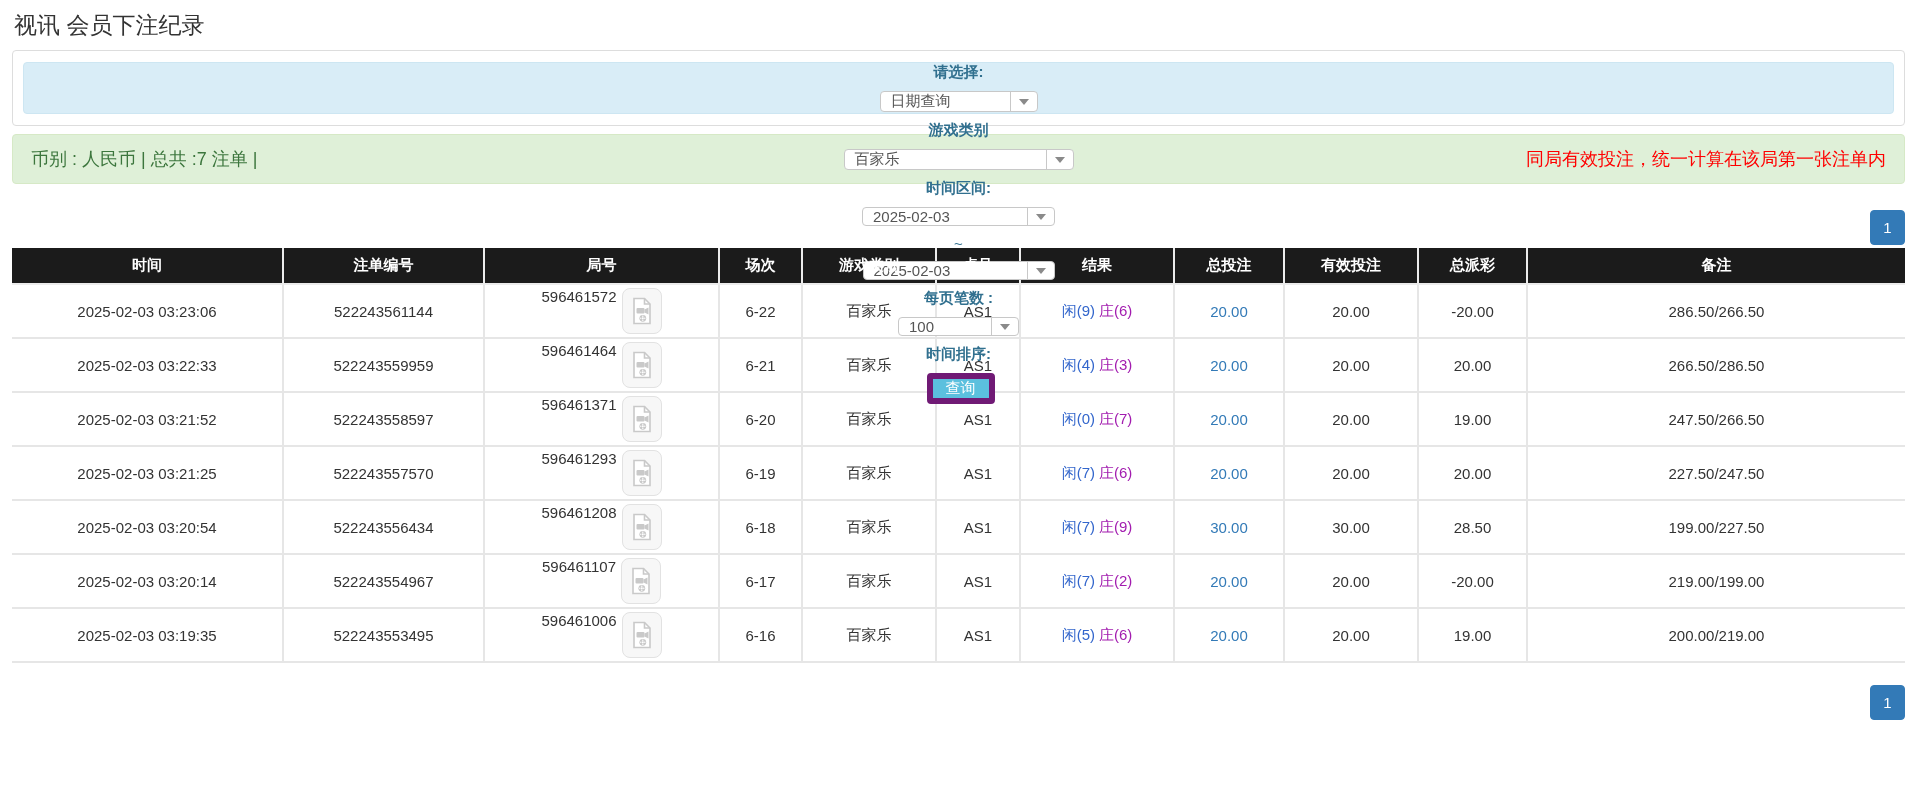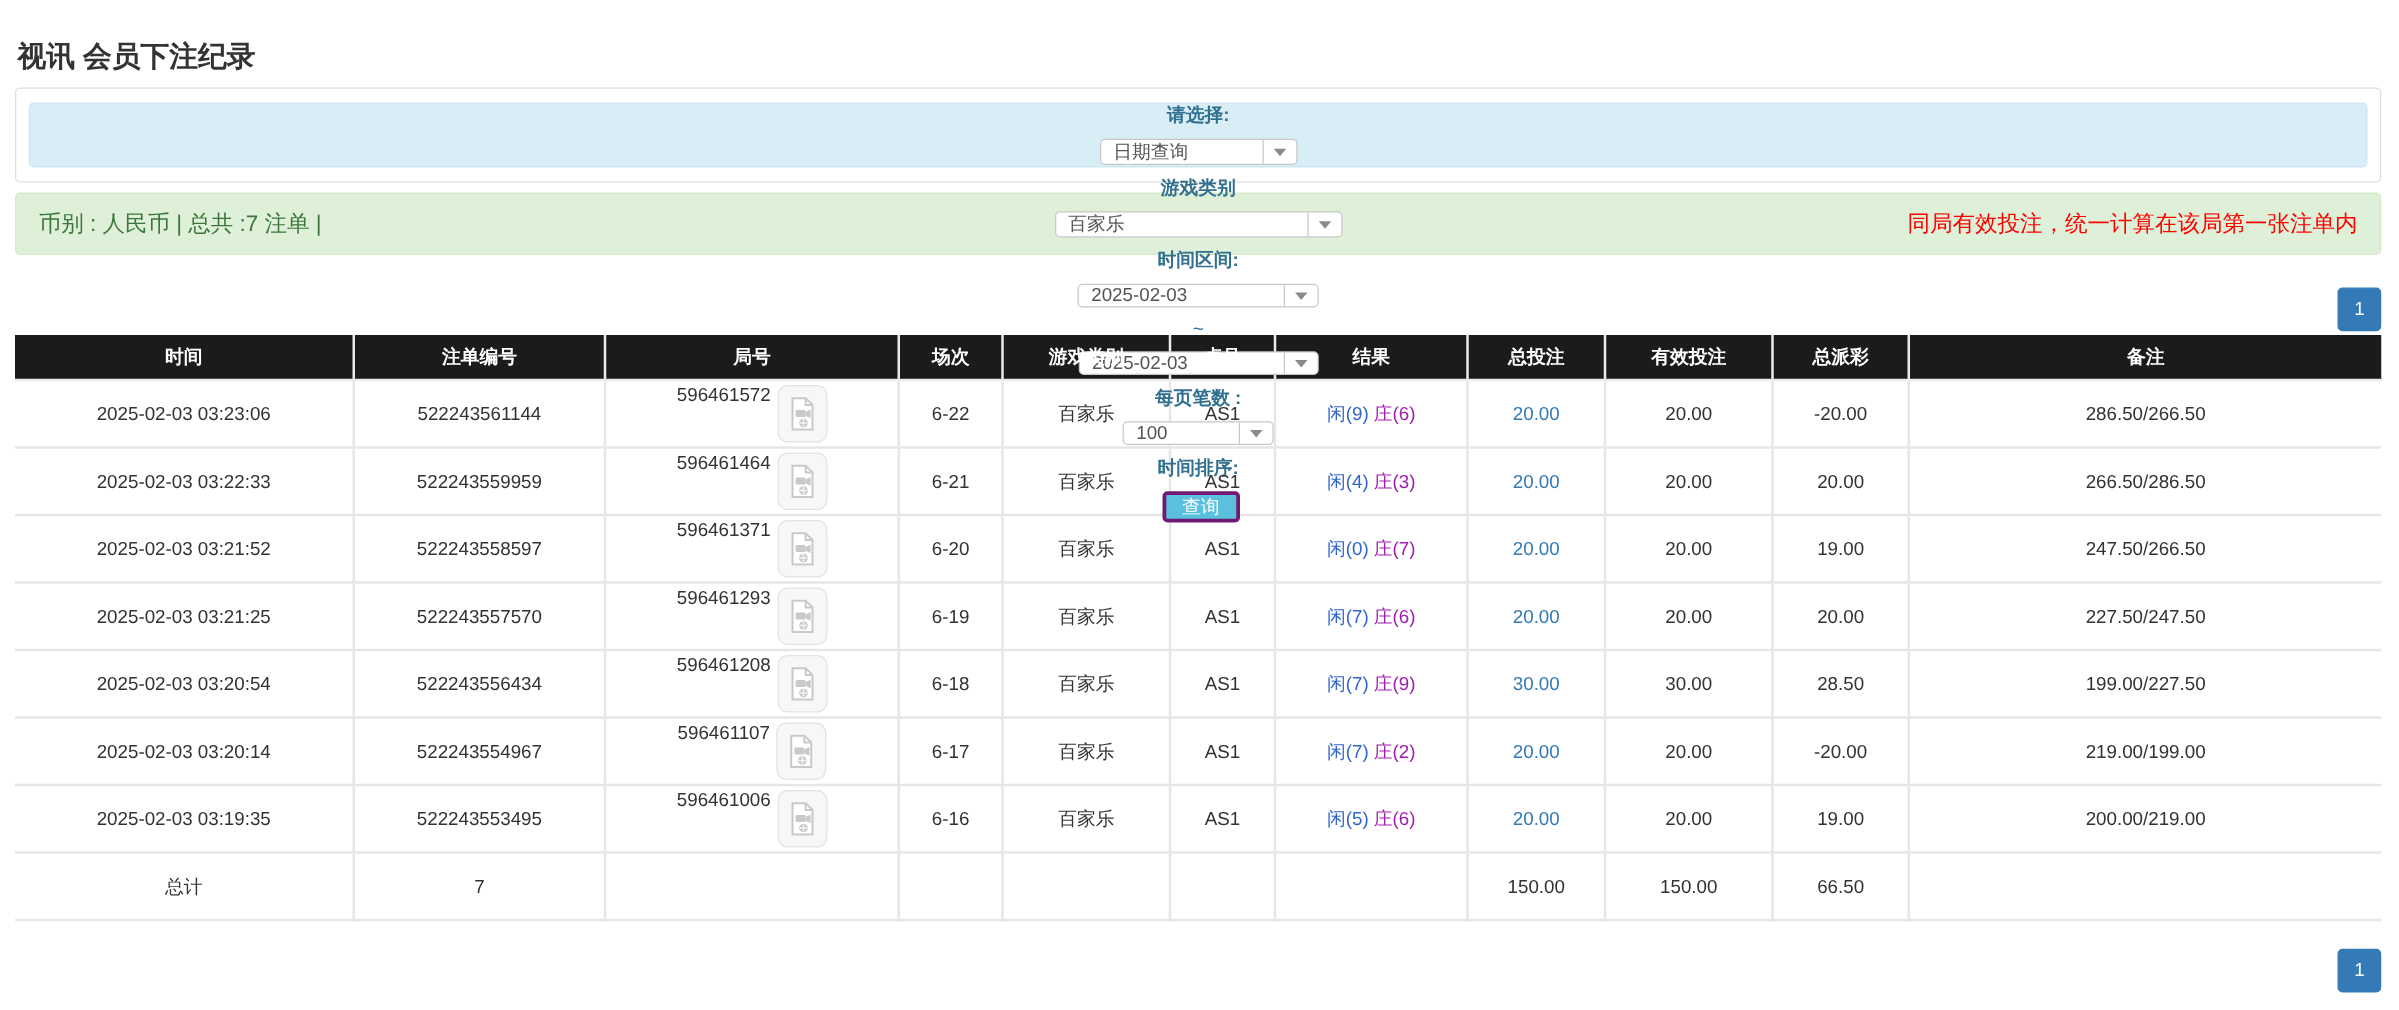--- a/index.html
+++ b/index.html
@@ -1,33 +1,33 @@
 <!DOCTYPE html>
 <html><head>
 <meta charset="utf-8">
 <style>
   html,body{margin:0;padding:0;width:1919px;height:808px;overflow:hidden;background:#fff;
     font-family:"Liberation Sans","DejaVu Sans",sans-serif;color:#333;}
   .content{margin:0 14px 0 12px;}
-  .page-title{font-size:23px;font-weight:700;color:#333;margin:32px 0 12px 2px;line-height:26px;}
+  .page-title{font-size:23px;font-weight:400;color:#333;margin:12px 0 12px 2px;line-height:26px;}
 
   
   .filter-panel{border:1px solid #ddd;border-radius:4px;background:#fff;padding:11px 10px;}
   .filter-bar{background:#d9edf7;border:1px solid #cde6f2;border-radius:4px;height:52px;
     display:flex;align-items:center;padding:0 12px;gap:9px;box-sizing:border-box;flex-direction:column;}
   .flabel{font-weight:bold;color:#31708f;font-size:15px;white-space:nowrap;}
   .sel{display:flex;align-items:stretch;height:52px;background:#fff;border:1px solid #c8c8c8;
     border-radius:4px;box-sizing:border-box;cursor:pointer;text-align:center;}
   .sel .val{padding:0 10px;font-size:15px;color:#555;flex:1;display:flex;align-items:center;
     white-space:nowrap;overflow:hidden;}
   .sel .arrow-box{width:26px;border-left:1px solid #c8c8c8;display:flex;align-items:center;justify-content:center;}
   .caret{width:0;height:0;border-left:5px solid transparent;border-right:5px solid transparent;border-top:6px solid #8a8a8a;}
   .w1{width:158px}.w2{width:230px}.w3{width:193px}.w4{width:192px}.w5{width:121px}.w6{width:202px}
   .tilde{color:#31708f;font-size:15px;}
-  .search-btn{height:33px;padding:0 13px;background:#5bc0de;border:3px solid #701a75;color:#fff;
+  .search-btn{height:33px;padding:0 13px;background:#5bc0de;border:6px solid #701a75;color:#fff;
     font-size:15px;border-radius:4px;cursor:pointer;margin-left:4px;}
 
   
   .summary-bar{margin-top:8px;background:#dff0d8;border:1px solid #d6e9c6;border-radius:4px;height:50px;
     display:flex;align-items:center;justify-content:space-between;padding:0 18px;box-sizing:border-box;font-size:18px;}
   .summary-left{color:#3c763d;}
   .summary-right{color:#ff0000;}
 
   
   .pager{display:flex;justify-content:flex-end;margin-top:26px;margin-bottom:3px;}
@@ -327,33 +327,20 @@
         <td>百家乐</td>
         <td>AS1</td>
         <td>
           <span class="player">闲(5)</span><span class="banker">庄(6)</span>
         </td>
         <td><a class="bet-link">20.00</a></td>
         <td>20.00</td>
         <td>19.00</td>
         <td>200.00/219.00</td>
       </tr>
-      <tr class="totals">
-        <td>总计</td>
-        <td>7</td>
-        <td></td>
-        <td></td>
-        <td></td>
-        <td></td>
-        <td></td>
-        <td>150.00</td>
-        <td>150.00</td>
-        <td>66.50</td>
-        <td></td>
-      </tr>
     </tbody>
   </table>
 
   <div class="pager bottom">
     <div class="page-btn">1</div>
   </div>
 
 </div>
 
 </body></html>

